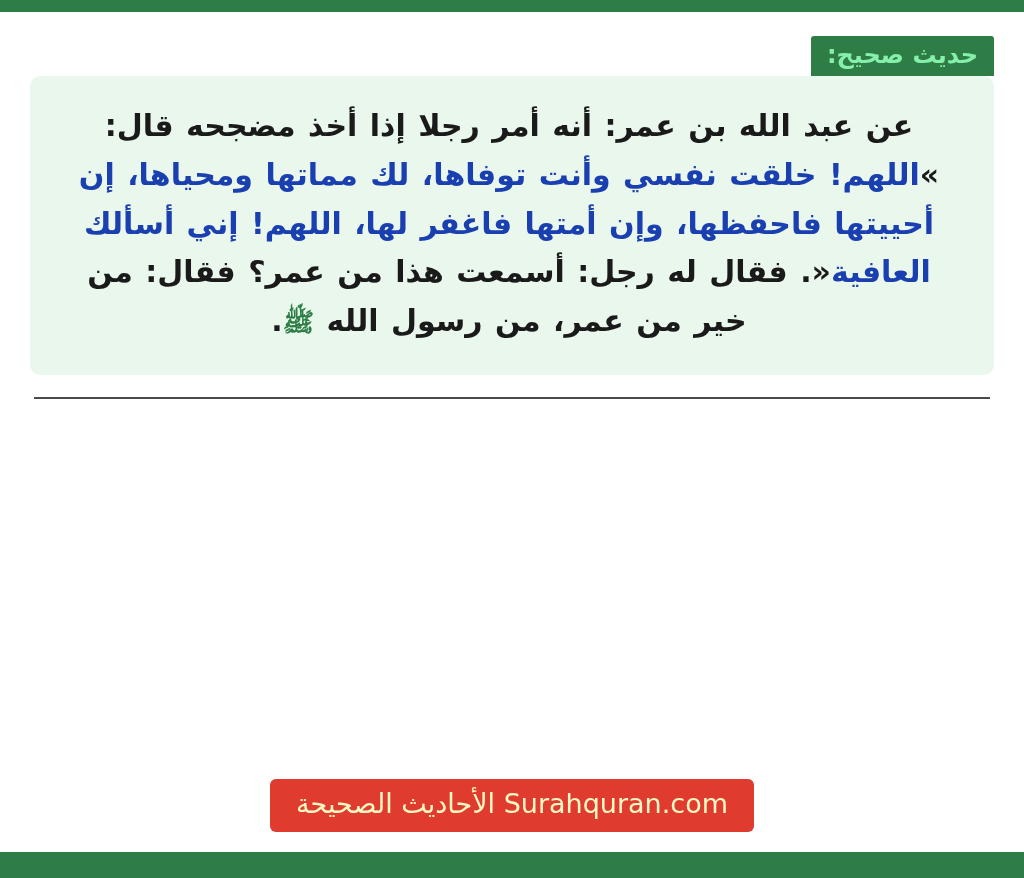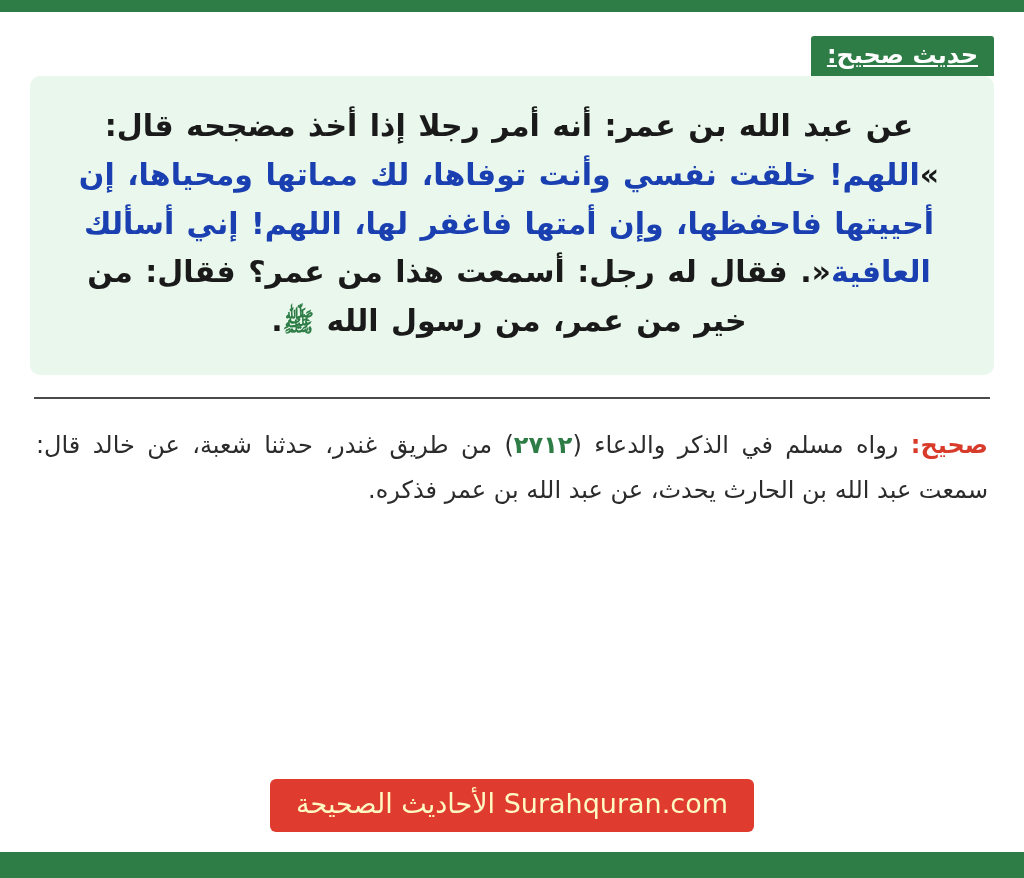--- a/index.html
+++ b/index.html
@@ -44,29 +44,28 @@
     padding: 24px 30px 0 30px;
   }
   
   .label-row {
     display: flex;
     justify-content: flex-start;
     direction: rtl;
   }
   .grade-label {
     background: #2e7d46;
-    color: #ffffff;
+    color: #86efac;
     font-size: 24px;
     font-weight: bold;
     padding: 6px 16px 8px 16px;
     border-radius: 3px 3px 0 0;
     line-height: 1.1;
     margin-left: 0;
     margin-right: 0;
-    text-decoration: underline;
   }
   
   .hadith-box {
     margin-top: 0;
     background: #e9f7ec;
     border-radius: 10px;
     padding: 26px 40px 30px 34px;
     box-sizing: border-box;
     text-align: center;
     direction: rtl;
@@ -148,23 +147,20 @@
 
     <div class="hadith-box">
       <p class="hadith-text">
         <span>عن عبد الله بن عمر: أنه أمر رجلا إذا أخذ مضجحه قال: »</span><span class="dua">اللهم! خلقت نفسي وأنت توفاها، لك مماتها ومحياها، إن أحييتها فاحفظها، وإن أمتها فاغفر لها، اللهم! إني أسألك العافية</span><span>«. فقال له رجل: أسمعت هذا من عمر؟ فقال: من خير من عمر، من رسول الله</span>
         <span class="salla">ﷺ</span><span>.</span>
       </p>
     </div>
 
     <div class="divider"></div>
 
-    <p class="takhrij">
-      <span class="verdict">صحيح:</span><span> رواه مسلم في الذكر والدعاء (</span><span class="num">٢٧١٢</span><span>) من طريق غندر، حدثنا شعبة، عن خالد قال: سمعت عبد الله بن الحارث يحدث، عن عبد الله بن عمر فذكره.</span>
-    </p>
 
   </div>
 
   <div class="footer-row">
     <div class="site-badge">
       <span class="domain">Surahquran.com</span>
       <span>الأحاديث الصحيحة</span>
     </div>
   </div>
 

